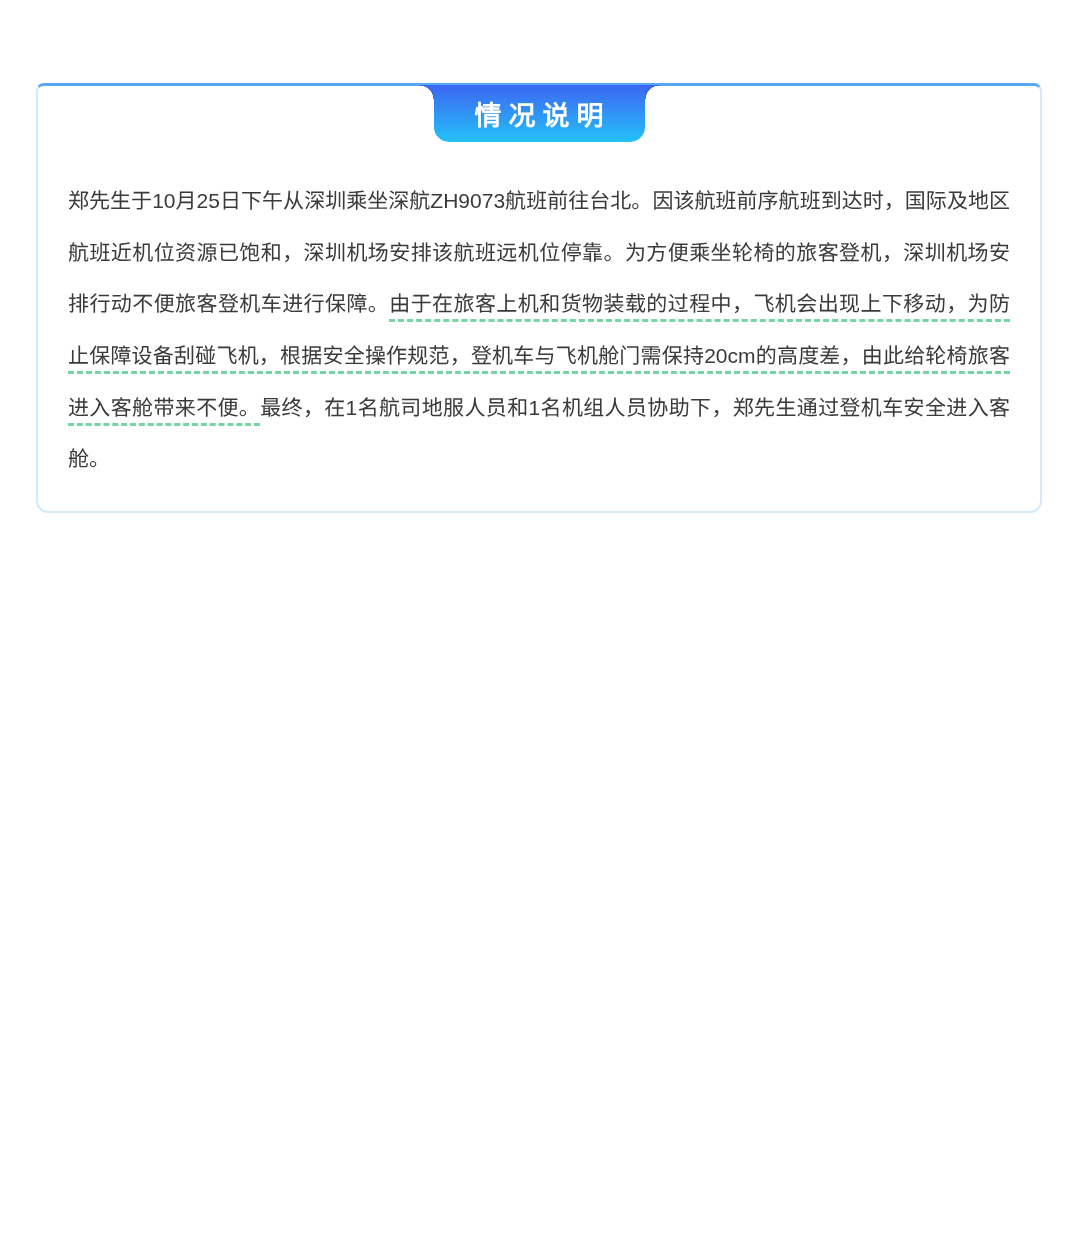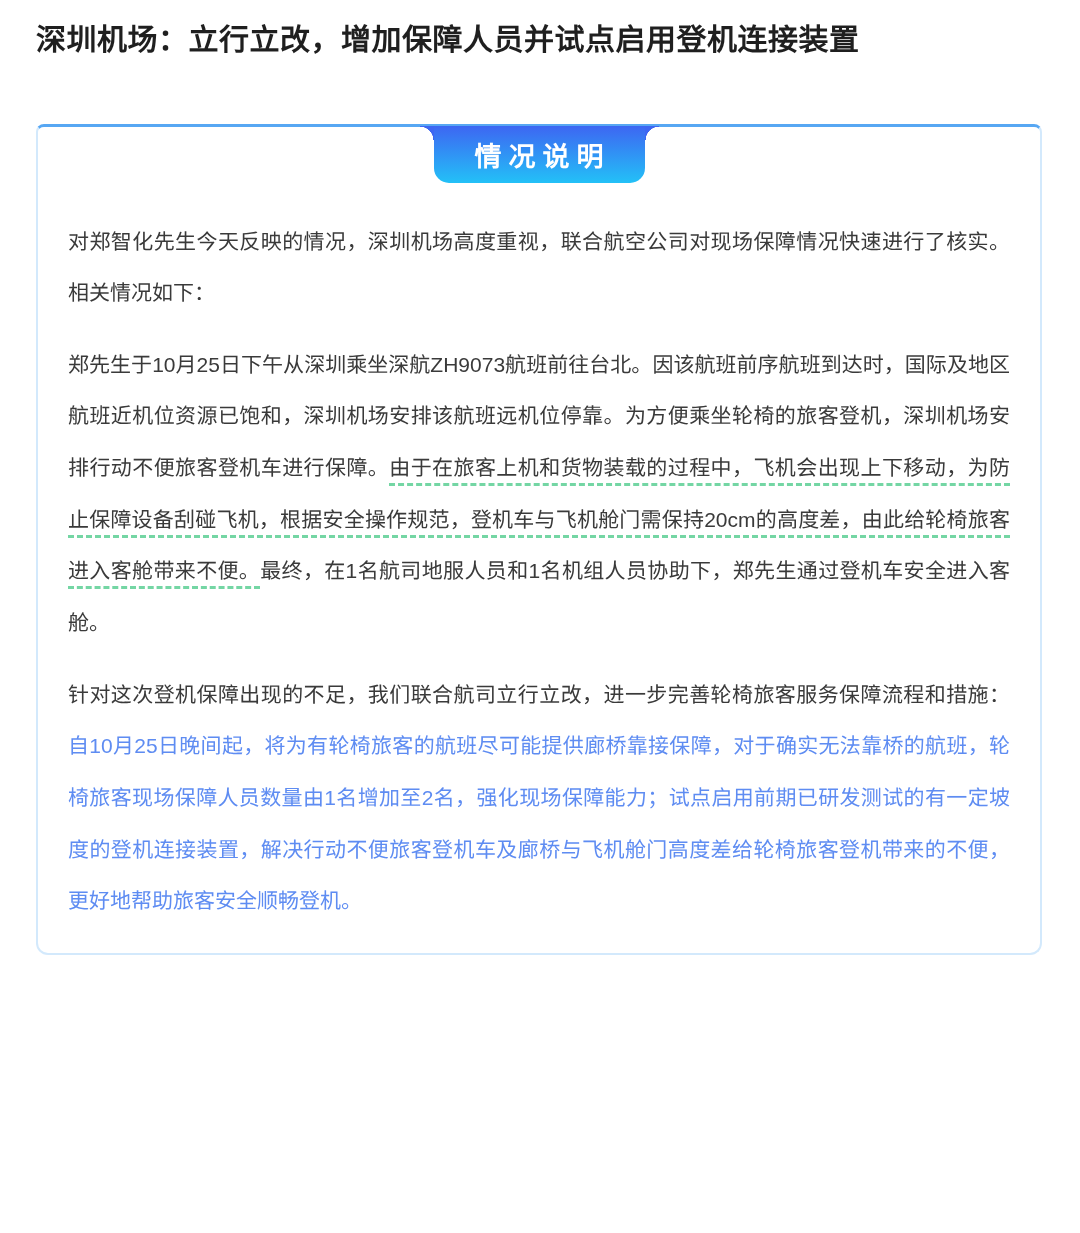--- a/index.html
+++ b/index.html
@@ -104,35 +104,32 @@
     text-decoration-thickness:3px;
     text-underline-offset:8px;
   }
   .blue-text{color:var(--c-blue-text);}
 </style>
 </head>
 <body>
 
 <div class="page">
 
-  <h1 class="article-title">深圳机场：立行立改，增加保障人员并试点启用登机连接装置</h1>
 
 
   <div class="card">
 
     <div class="badge-row">
       <div class="badge">
         <span>情况说明</span>
       </div>
     </div>
 
     <div class="card-body">
 
-      <p>对郑智化先生今天反映的情况，深圳机场高度重视，联合航空公司对现场保障情况快速进行了核实。相关情况如下：</p>
 
       <p><span>郑先生于10月25日下午从深圳乘坐深航ZH9073航班前往台北。因该航班前序航班到达时，国际及地区航班近机位资源已饱和，深圳机场安排该航班远机位停靠。为方便乘坐轮椅的旅客登机，深圳机场安排行动不便旅客登机车进行保障。</span><span class="u-dashed">由于在旅客上机和货物装载的过程中，飞机会出现上下移动，为防止保障设备刮碰飞机，根据安全操作规范，登机车与飞机舱门需保持20cm的高度差，由此给轮椅旅客进入客舱带来不便。</span><span>最终，在1名航司地服人员和1名机组人员协助下，郑先生通过登机车安全进入客舱。</span></p>
 
-      <p><span>针对这次登机保障出现的不足，我们联合航司立行立改，进一步完善轮椅旅客服务保障流程和措施：</span><span class="blue-text">自10月25日晚间起，将为有轮椅旅客的航班尽可能提供廊桥靠接保障，对于确实无法靠桥的航班，轮椅旅客现场保障人员数量由1名增加至2名，强化现场保障能力；试点启用前期已研发测试的有一定坡度的登机连接装置，解决行动不便旅客登机车及廊桥与飞机舱门高度差给轮椅旅客登机带来的不便，更好地帮助旅客安全顺畅登机。</span></p>
 
 
     </div>
   </div>
 </div>
 
 </body></html>

